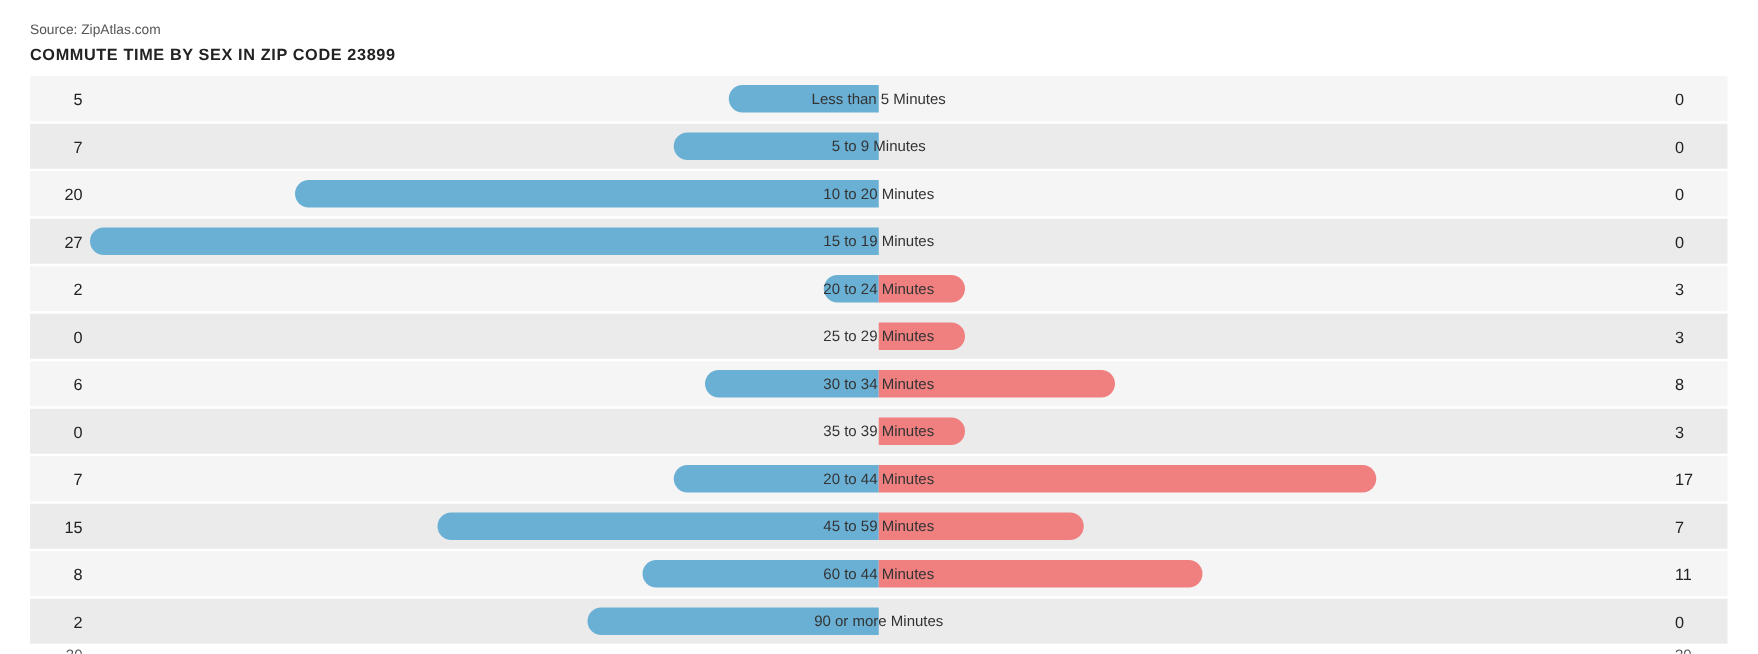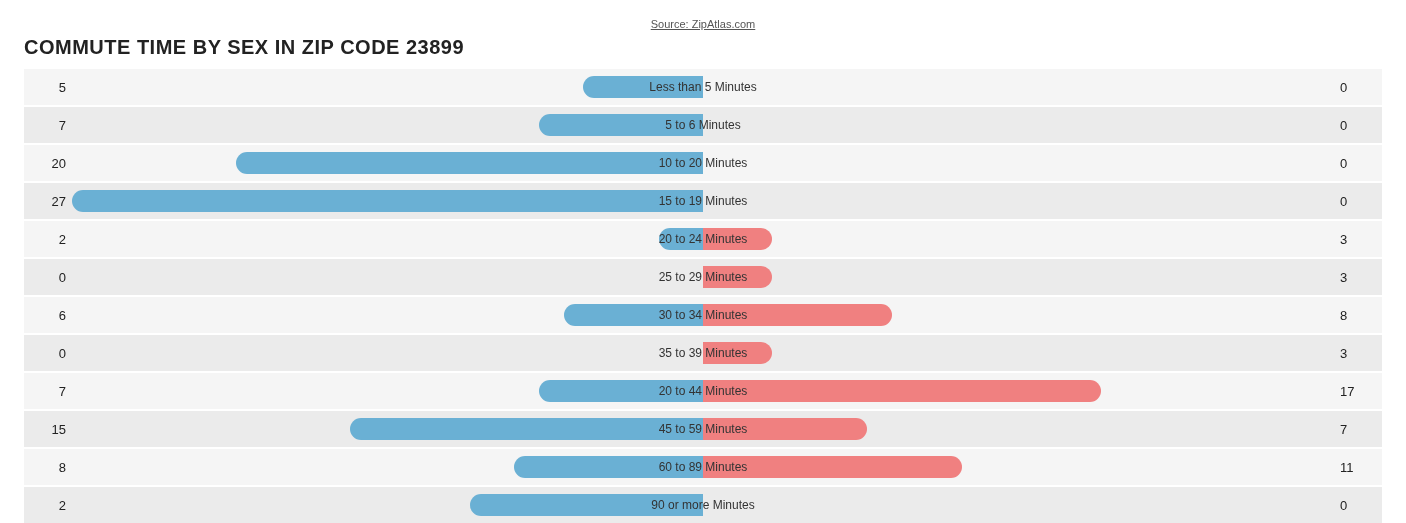--- a/index.html
+++ b/index.html
@@ -5,33 +5,32 @@
     * { box-sizing: border-box; margin: 0; padding: 0; }
     body {
       font-family: Arial, sans-serif;
       background: #fff;
       width: 1406px;
       height: 523px;
       overflow: hidden;
       padding: 18px 24px 18px 24px;
     }
     .chart-title {
-      font-size: 20px;
+      font-size: 13px;
       font-weight: bold;
       text-transform: uppercase;
       letter-spacing: 0.5px;
       color: #222;
       margin-bottom: 10px;
     }
     .source-text {
       font-size: 11px;
       color: #555;
-      text-align: center;
+      text-align: left;
       margin-bottom: 6px;
-      text-decoration: underline;
     }
     .chart-container {
       width: 100%;
       position: relative;
     }
     .row {
       display: flex;
       align-items: center;
       height: 36px;
       margin-bottom: 2px;
@@ -148,21 +147,21 @@
         </div>
       </div>
       <div class="right-value">0</div>
     </div>
     <div class="row">
       <div class="left-value">7</div>
       <div class="bars-area">
         <div class="left-bar-wrap">
           <div class="bar-blue" style="width:26%;"></div>
         </div>
-        <span class="center-label">5 to 6 Minutes</span>
+        <span class="center-label">5 to 9 Minutes</span>
         <div class="right-bar-wrap">
           <div class="bar-pink" style="width:0%;"></div>
         </div>
       </div>
       <div class="right-value">0</div>
     </div>
     <div class="row">
       <div class="left-value">20</div>
       <div class="bars-area">
         <div class="left-bar-wrap">
@@ -265,21 +264,21 @@
         </div>
       </div>
       <div class="right-value">7</div>
     </div>
     <div class="row">
       <div class="left-value">8</div>
       <div class="bars-area">
         <div class="left-bar-wrap">
           <div class="bar-blue" style="width:30%;"></div>
         </div>
-        <span class="center-label">60 to 89 Minutes</span>
+        <span class="center-label">60 to 44 Minutes</span>
         <div class="right-bar-wrap">
           <div class="bar-pink" style="width:41%;"></div>
         </div>
       </div>
       <div class="right-value">11</div>
     </div>
     <div class="row">
       <div class="left-value">2</div>
       <div class="bars-area">
         <div class="left-bar-wrap">

